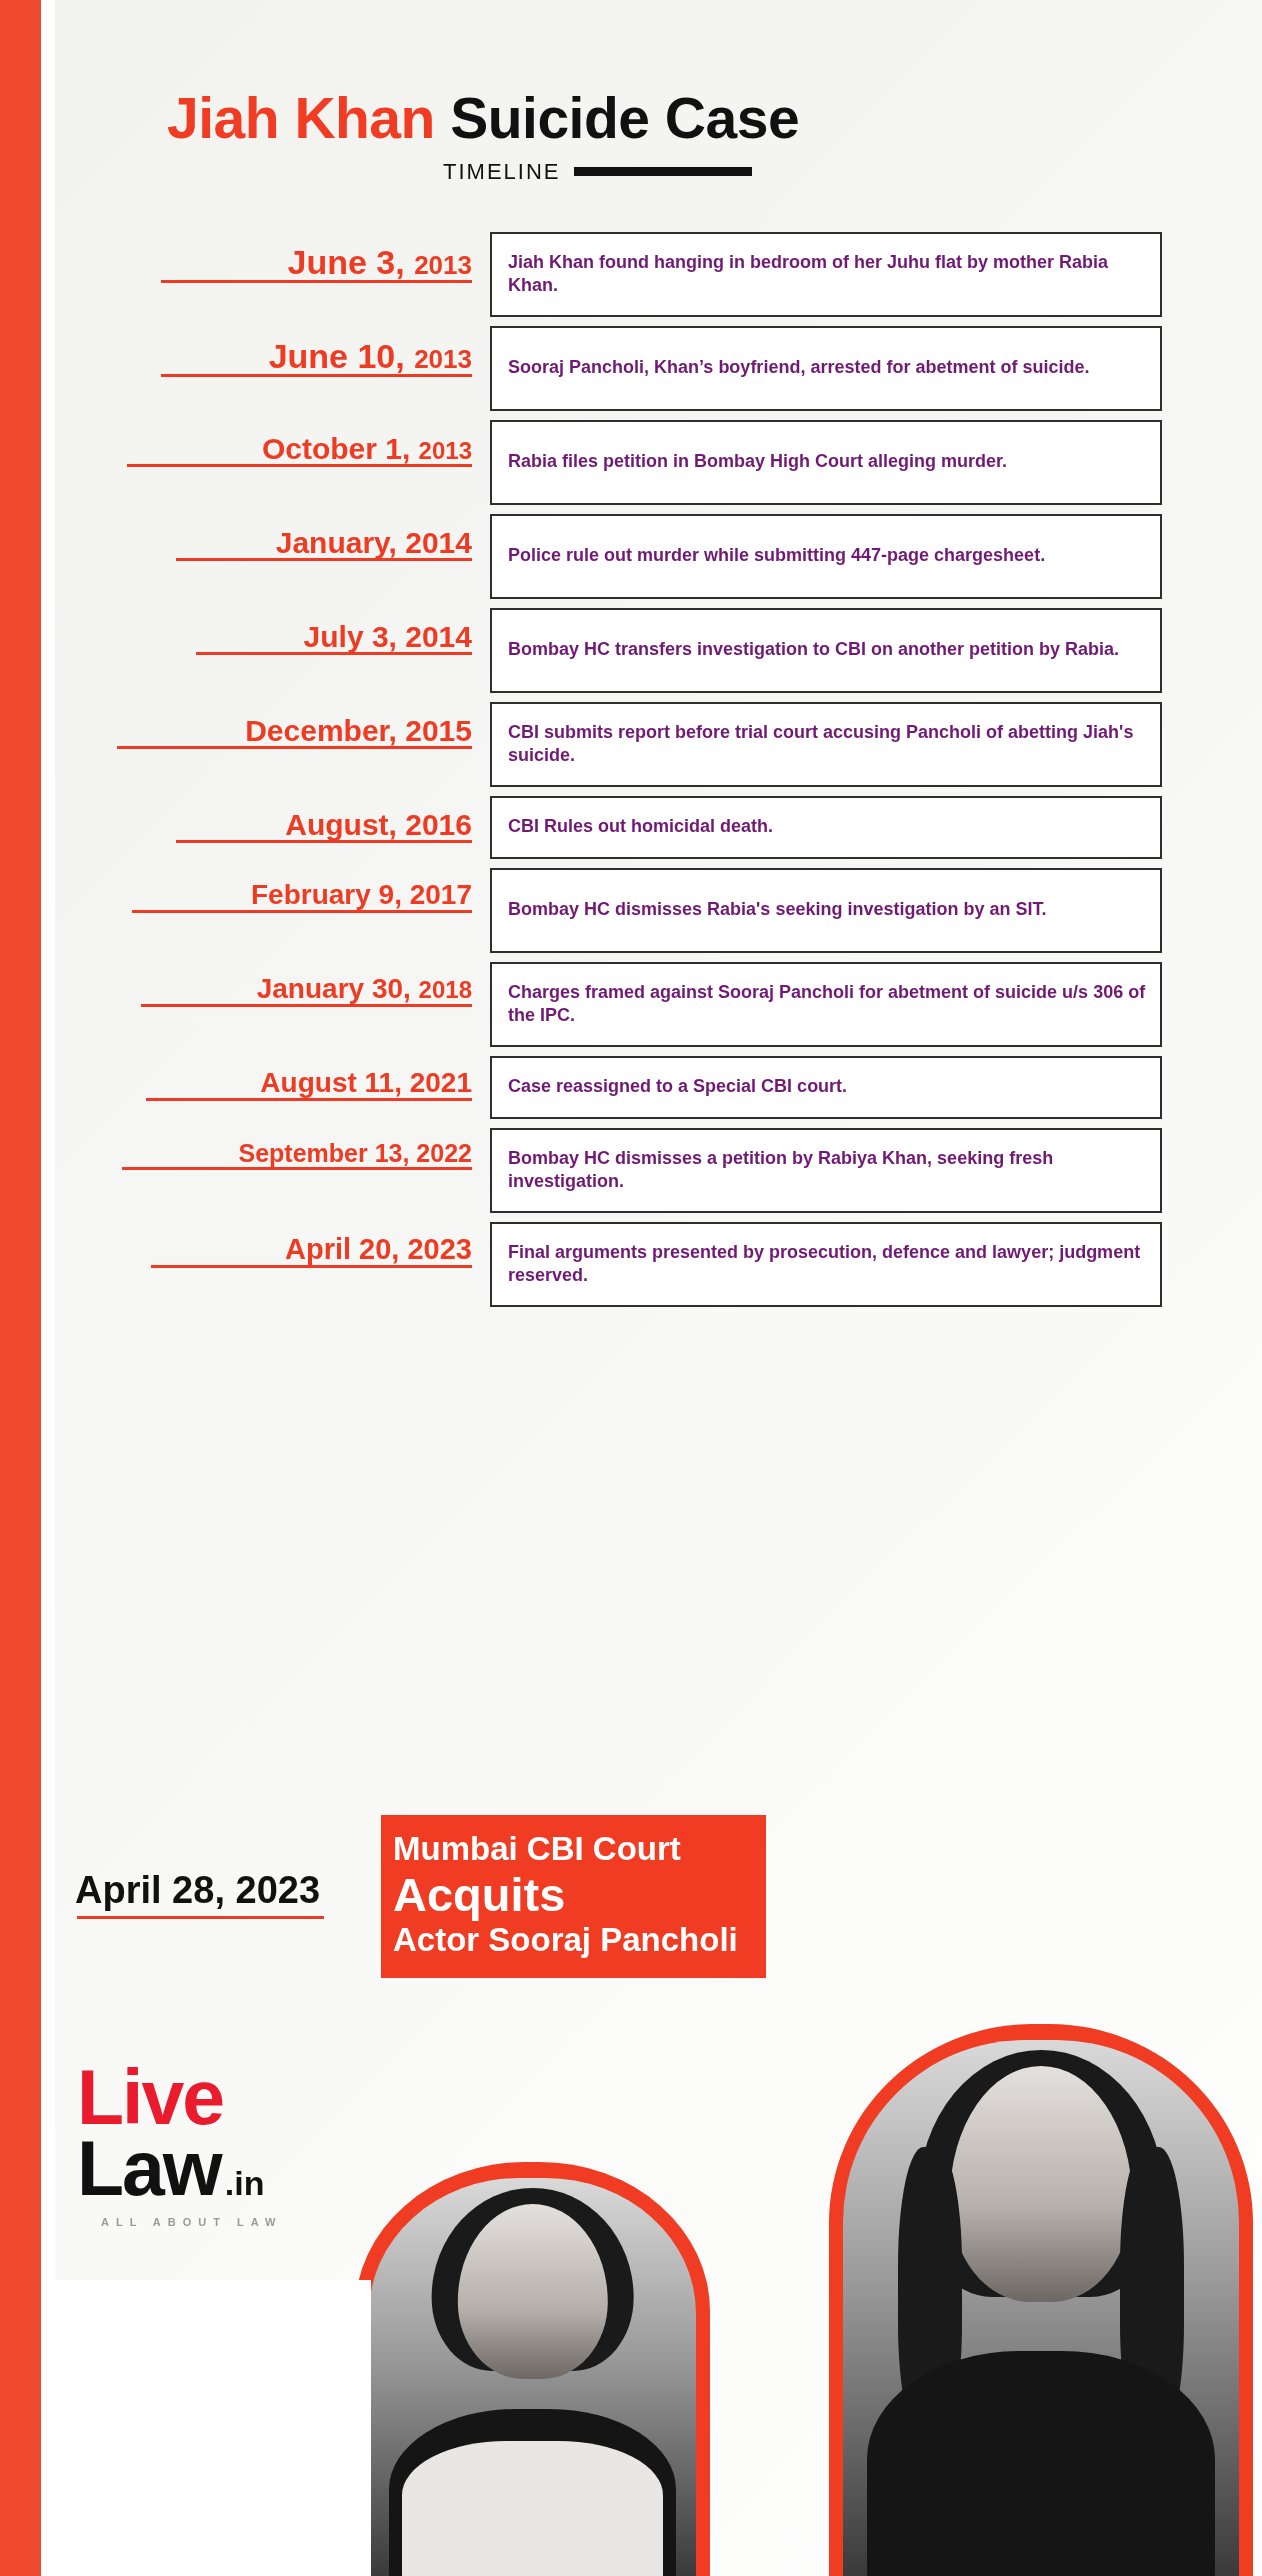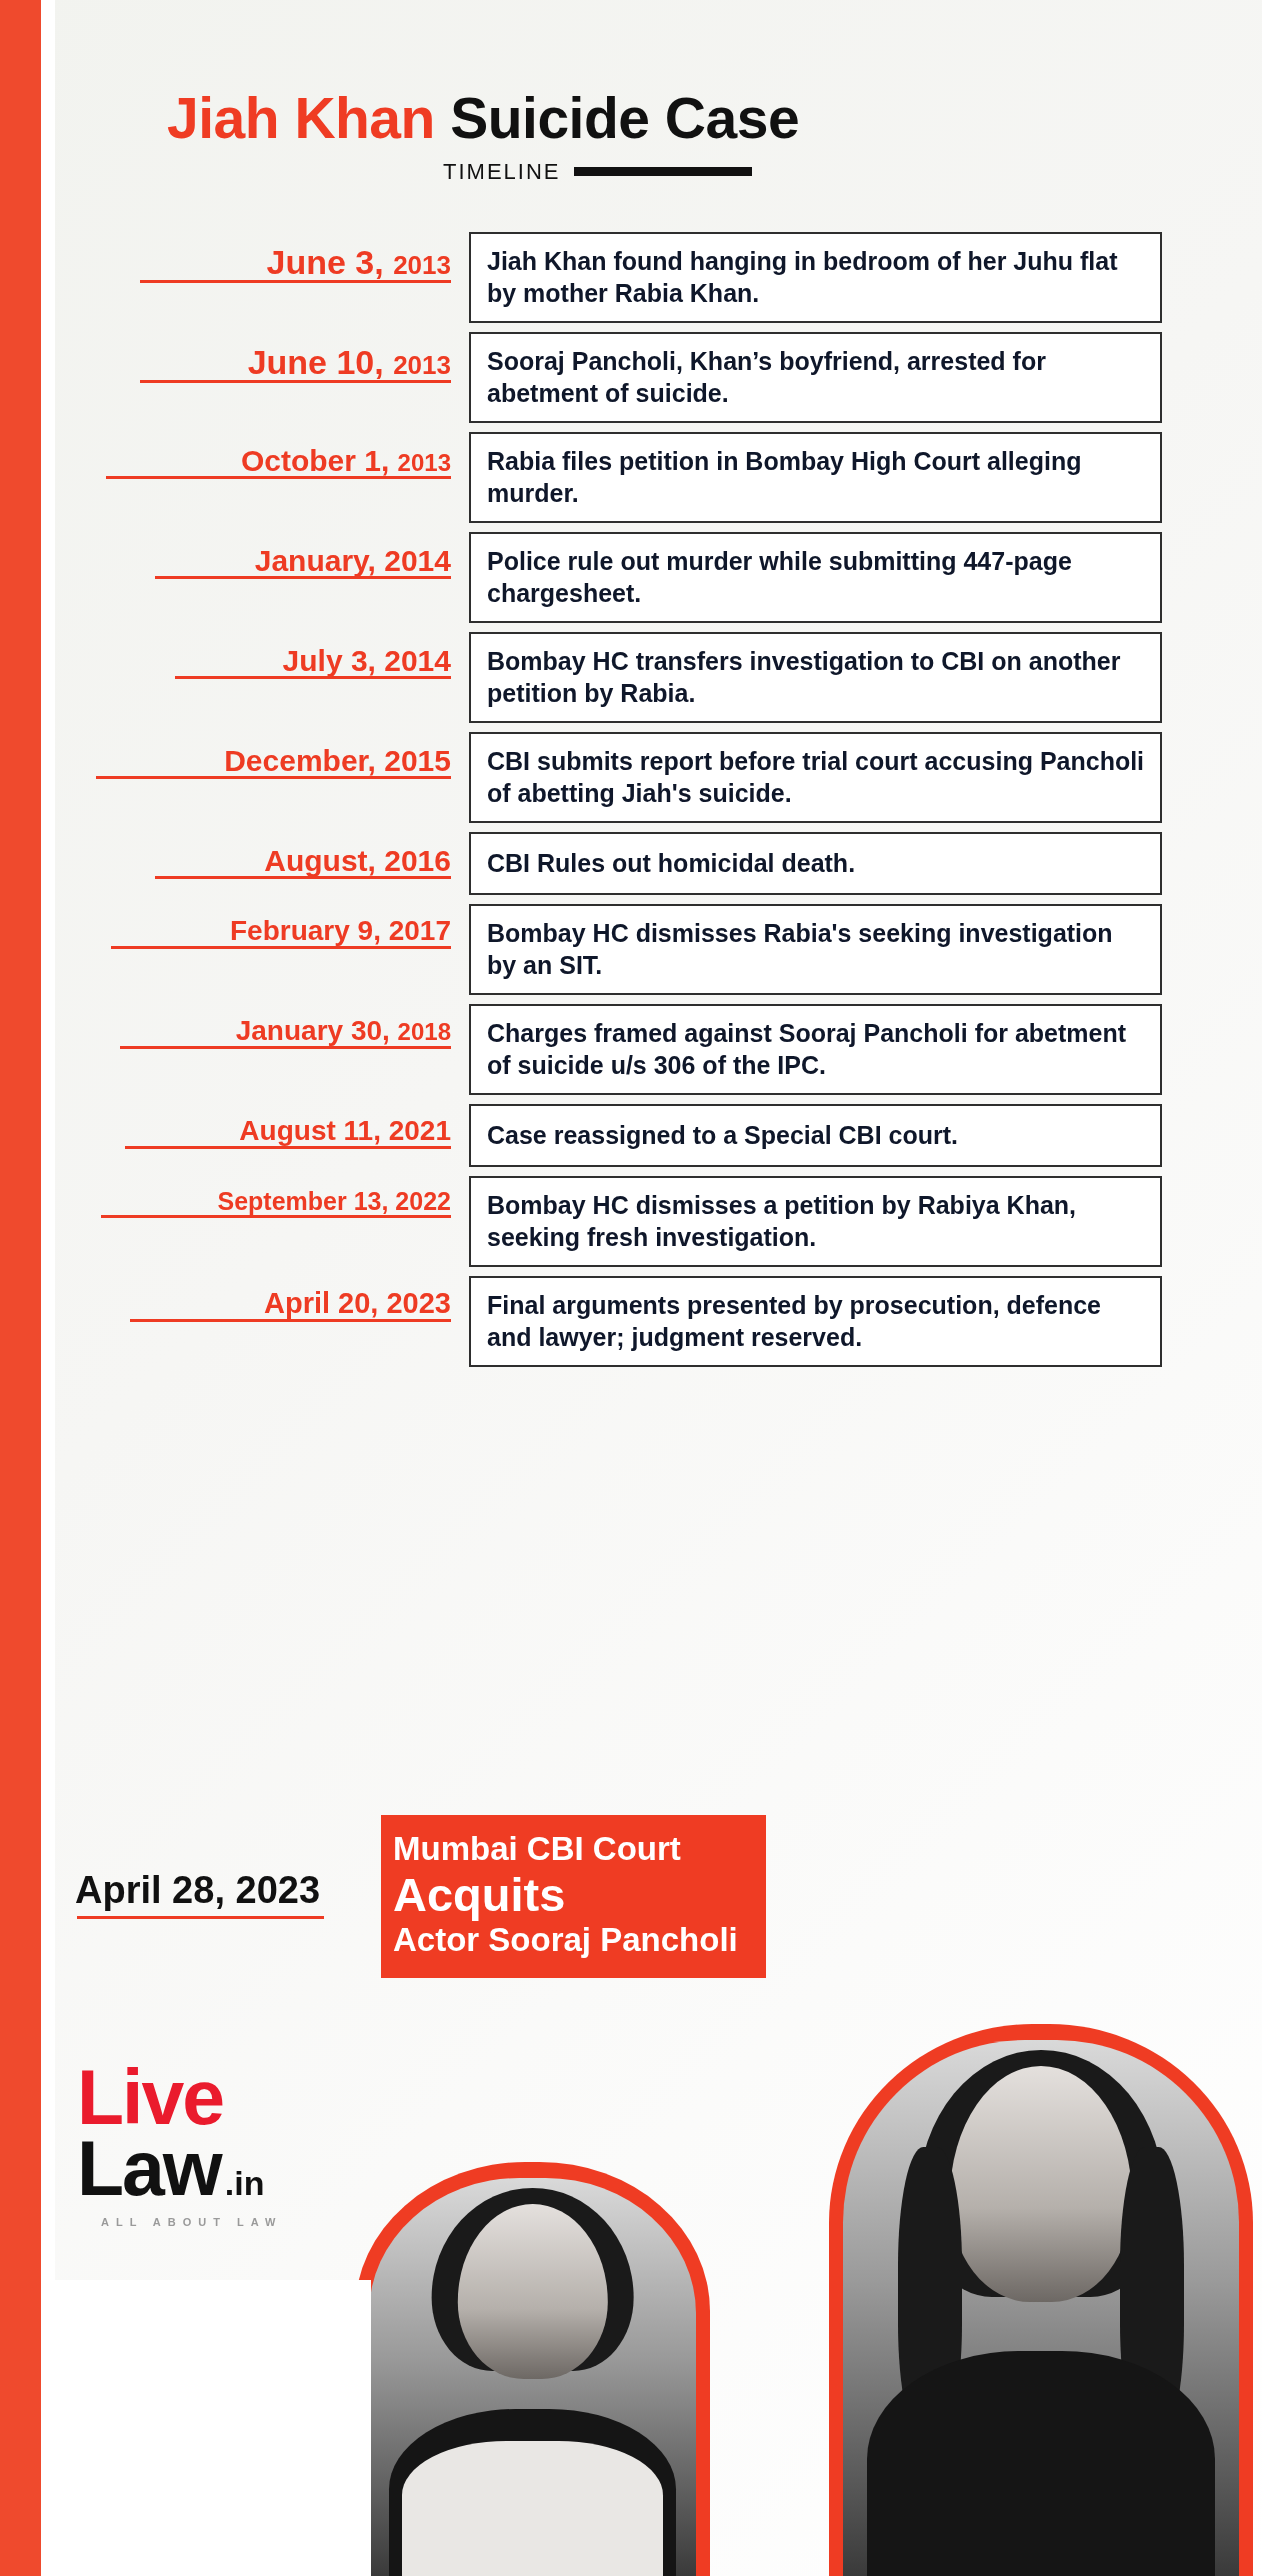--- a/index.html
+++ b/index.html
@@ -71,20 +71,21 @@
   .timeline {
     position: absolute;
     left: 55px;
     top: 232px;
     width: 1164px;
   }
   .row {
     display: flex;
     align-items: flex-start;
     margin-bottom: 9px;
+    padding-left: 21px;
   }
   .date-cell {
     width: 414px;
     flex: 0 0 414px;
     text-align: right;
     padding-right: 18px;
     padding-top: 12px;
     position: relative;
   }
   .date-text {
@@ -105,23 +106,23 @@
     flex: 1 1 auto;
     border: 2px solid #2e2e2e;
     background: #ffffff;
     padding: 11px 14px 12px 16px;
     min-height: 85px;
     display: flex;
     align-items: center;
     margin-right: 57px;
   }
   .desc-text {
-    font-size: 25px;
-    font-weight: bold;
-    color: #0f172a;
+    font-size: 18px;
+    font-weight: bold;
+    color: #701a75;
     line-height: 1.28;
   }
 
   
   .verdict {
     position: absolute;
     left: 75px;
     top: 1815px;
     width: 1105px;
     display: flex;

